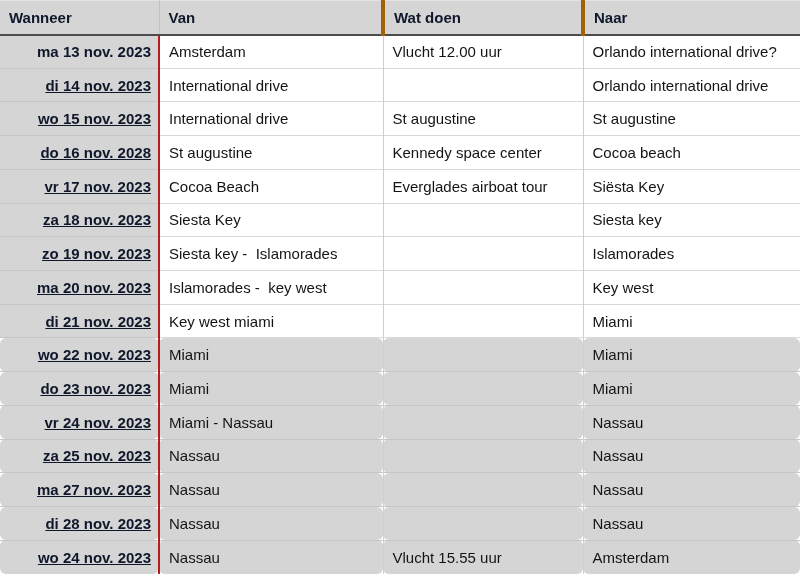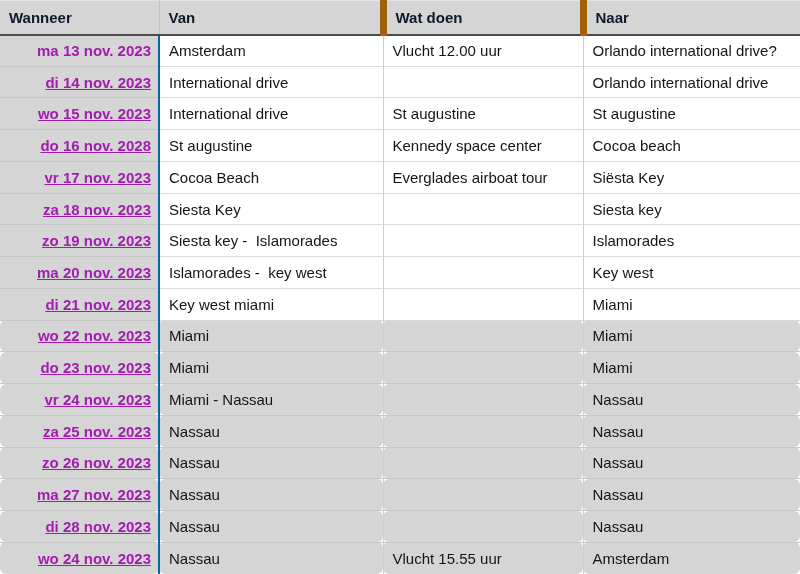--- a/index.html
+++ b/index.html
@@ -27,37 +27,37 @@
     border-bottom: 2px solid #4c4c4c;
     font-size: 15px;
     font-weight: bold;
     color: #0f172a;
     text-align: left;
     padding: 0 0 0 9px;
     white-space: pre;
     overflow: hidden;
   }
   th.c1 { border-right: 1px solid #c3c3c3; }
-  th.c2, th.c3 { border-right: 7px solid #a16207; }
+  th.c2, th.c3 { border-right: 4px solid #a16207; }
   td {
     font-size: 15px;
     color: #141414;
     padding: 0 0 0 9px;
     white-space: pre;
     overflow: hidden;
     vertical-align: middle;
     background: #ffffff;
   }
   td.c1 {
     background: #d5d5d5;
     font-weight: bold;
-    color: #a21caf;
+    color: #0f172a;
     text-align: right;
     padding: 0 7px 0 0;
-    border-right: 2px solid #0369a1;
+    border-right: 2px solid #b91c1c;
   }
   td.c2, td.c3 { border-right: 1px solid #cfcfcf; }
   tbody tr + tr td { border-top: 1px solid #d9d9d9; }
   tbody tr + tr td.c1 { border-top-color: #c5c5c5; text-decoration: underline; }
   tbody tr.shaded td { background: #d5d5d5; border-radius: 6px; }
   tbody tr.shaded + tr.shaded td { border-top-color: #c6c6c6; }
 </style>
 </head>
 <body>
 
@@ -149,26 +149,20 @@
       <td class="c3"></td>
       <td class="c4">Nassau</td>
     </tr>
     <tr class="shaded">
       <td class="c1">za 25 nov. 2023</td>
       <td class="c2">Nassau</td>
       <td class="c3"></td>
       <td class="c4">Nassau</td>
     </tr>
     <tr class="shaded">
-      <td class="c1">zo 26 nov. 2023</td>
-      <td class="c2">Nassau</td>
-      <td class="c3"></td>
-      <td class="c4">Nassau</td>
-    </tr>
-    <tr class="shaded">
       <td class="c1">ma 27 nov. 2023</td>
       <td class="c2">Nassau</td>
       <td class="c3"></td>
       <td class="c4">Nassau</td>
     </tr>
     <tr class="shaded">
       <td class="c1">di 28 nov. 2023</td>
       <td class="c2">Nassau</td>
       <td class="c3"></td>
       <td class="c4">Nassau</td>

